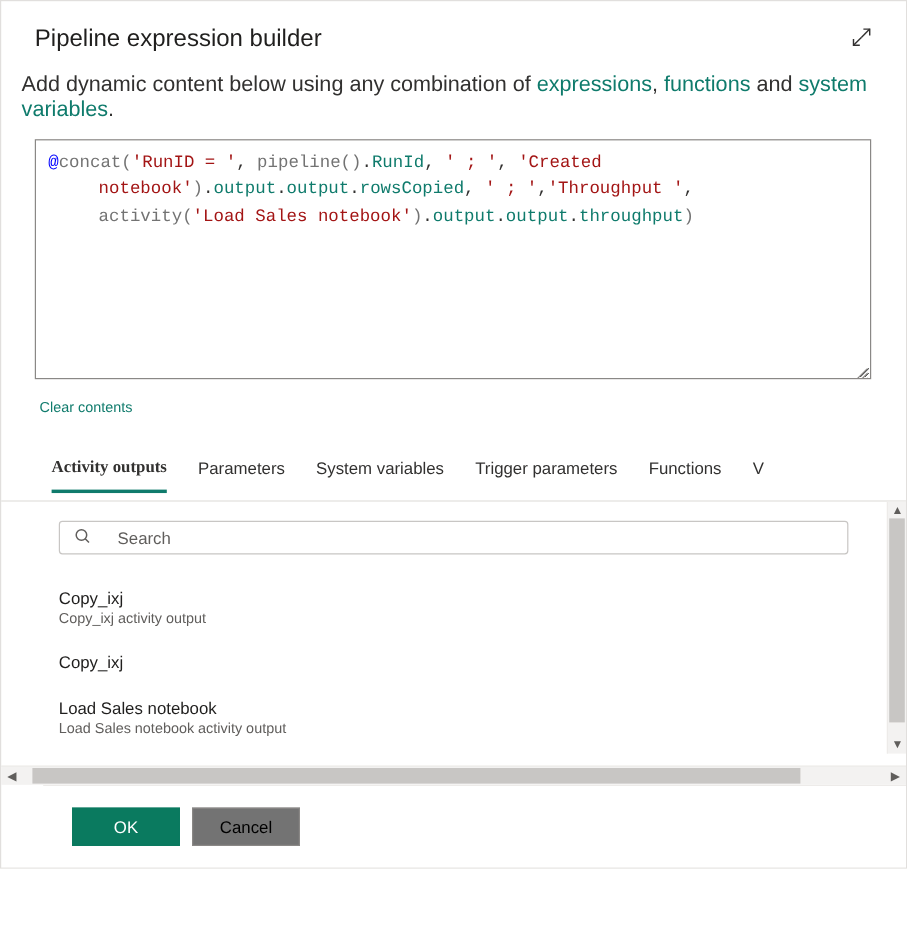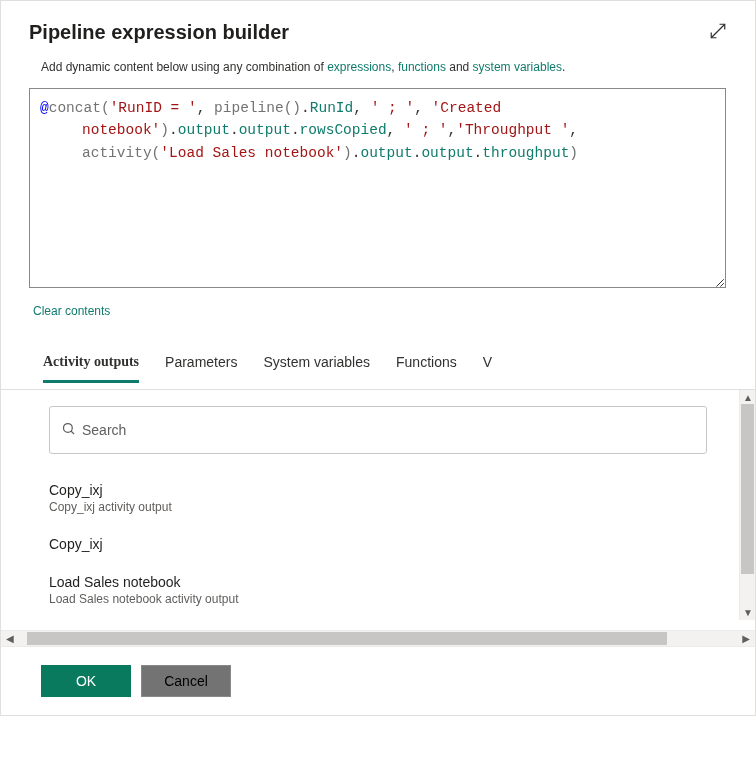--- a/index.html
+++ b/index.html
@@ -17,30 +17,30 @@
       width: 756px;
     }
     .header {
       display: flex;
       justify-content: space-between;
       align-items: center;
       padding: 20px 28px 10px 28px;
     }
     .title {
       font-size: 20px;
-      font-weight: 700;
+      font-weight: 400;
       color: #201f1e;
     }
     .expand-icon {
       cursor: pointer;
       color: #323130;
     }
     .desc {
-      padding: 6px 28px 14px 40px;
-      font-size: 12px;
+      padding: 6px 28px 14px 17px;
+      font-size: 18px;
       color: #323130;
     }
     .desc a {
       color: #0f7b6c;
       text-decoration: none;
       cursor: pointer;
     }
     .code-box {
       margin: 0 28px;
       border: 1px solid #8a8886;
@@ -100,24 +100,24 @@
       margin-top: 6px;
       border-top: 1px solid #e1dfdd;
       padding-top: 16px;
     }
     .search-wrap {
       margin: 0 48px;
       position: relative;
     }
     .search-input {
       width: 100%;
-      height: 48px;
+      height: 28px;
       border: 1px solid #c8c6c4;
       border-radius: 3px;
-      padding: 6px 10px 6px 32px;
+      padding: 6px 10px 6px 48px;
       font-size: 14px;
       font-family: inherit;
     }
     .search-input::placeholder { color: #605e5c; }
     .search-icon {
       position: absolute;
       left: 12px;
       top: 50%;
       transform: translateY(-50%);
       color: #605e5c;
@@ -178,24 +178,25 @@
     }
     .hscroll .arrow {
       position: absolute;
       top: 2px;
       color: #605e5c;
       font-size: 10px;
     }
     .hscroll .arrow.left { left: 5px; }
     .hscroll .arrow.right { right: 5px; }
     .footer {
-      padding: 18px 40px;
+      padding: 18px 24px;
       border-top: 1px solid #edebe9;
       display: flex;
       gap: 10px;
+      margin-left: 35px;
     }
     .btn {
       min-width: 90px;
       height: 32px;
       padding: 0 18px;
       border: 1px solid #8a8886;
       background: #737373;
       font-size: 14px;
       font-family: inherit;
       cursor: pointer;
@@ -237,20 +238,21 @@
         </svg>
     </div>
   </div>
 
   <span class="clear-link">Clear contents</span>
 
   <div class="tabs">
     <div class="tab active">Activity outputs</div>
     <div class="tab">Parameters</div>
     <div class="tab">System variables</div>
+    <div class="tab">Trigger parameters</div>
     <div class="tab">Functions</div>
     <div class="tab">V</div>
   </div>
 
   <div class="tab-panel">
     <div class="search-wrap">
       <span class="search-icon">
         <svg width="15" height="15" viewBox="0 0 24 24" fill="none" stroke="currentColor" stroke-width="2">
           <circle cx="11" cy="11" r="7"></circle>
             <path d="M21 21l-5-5"></path>

